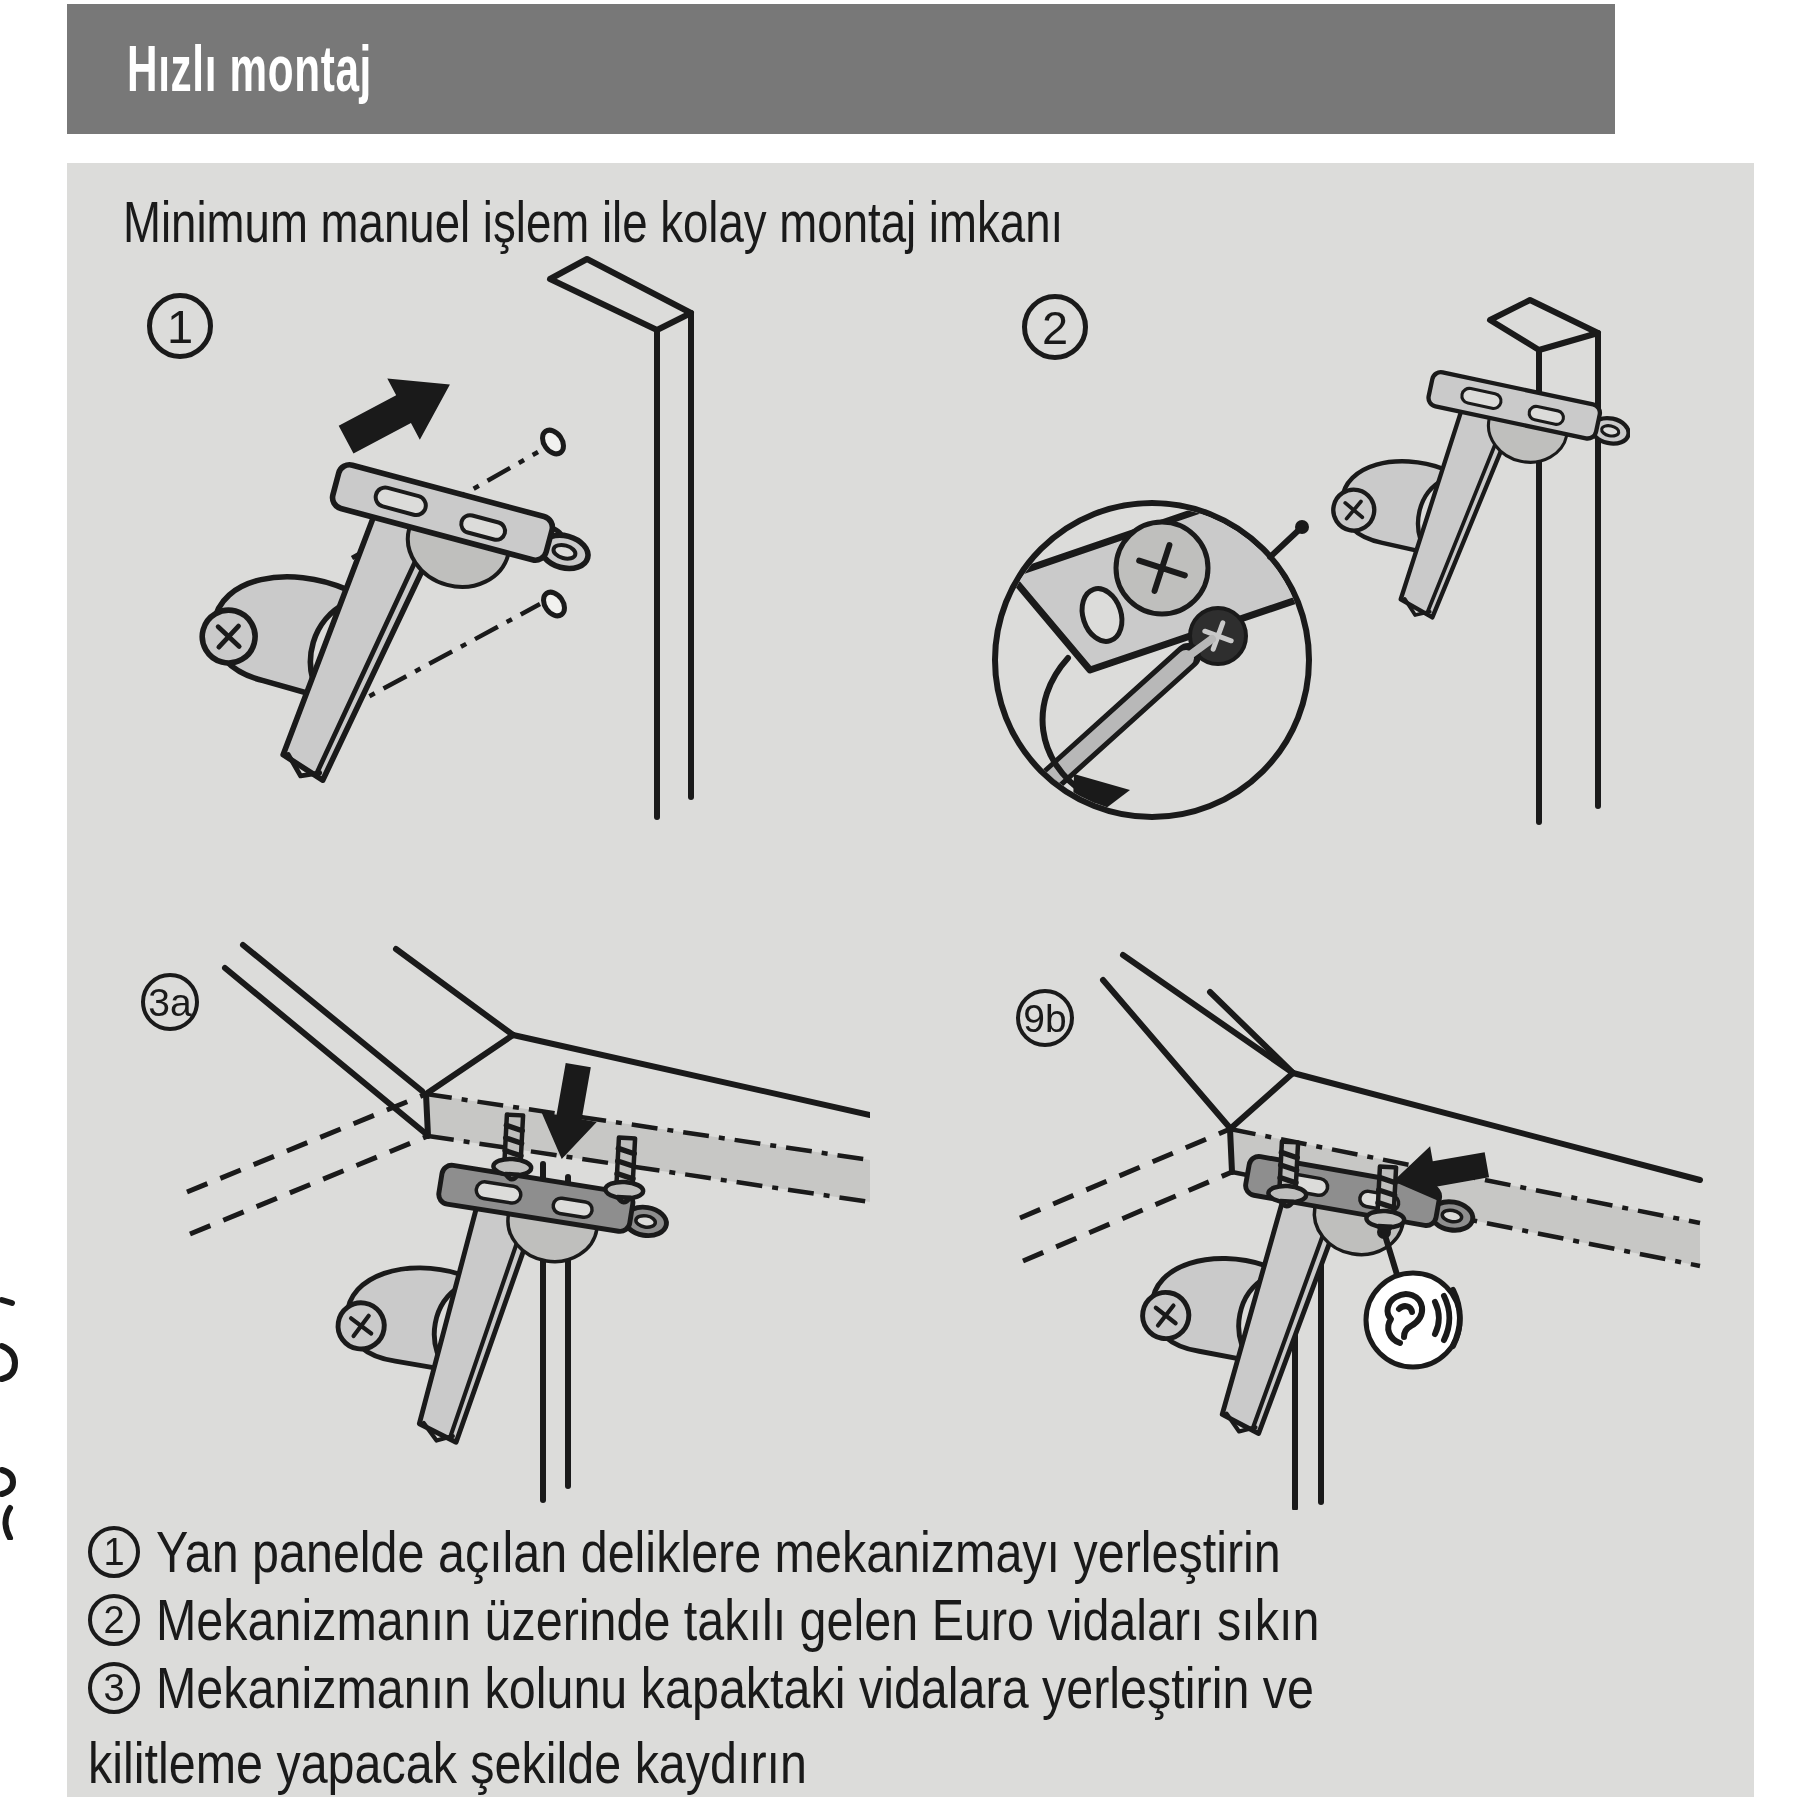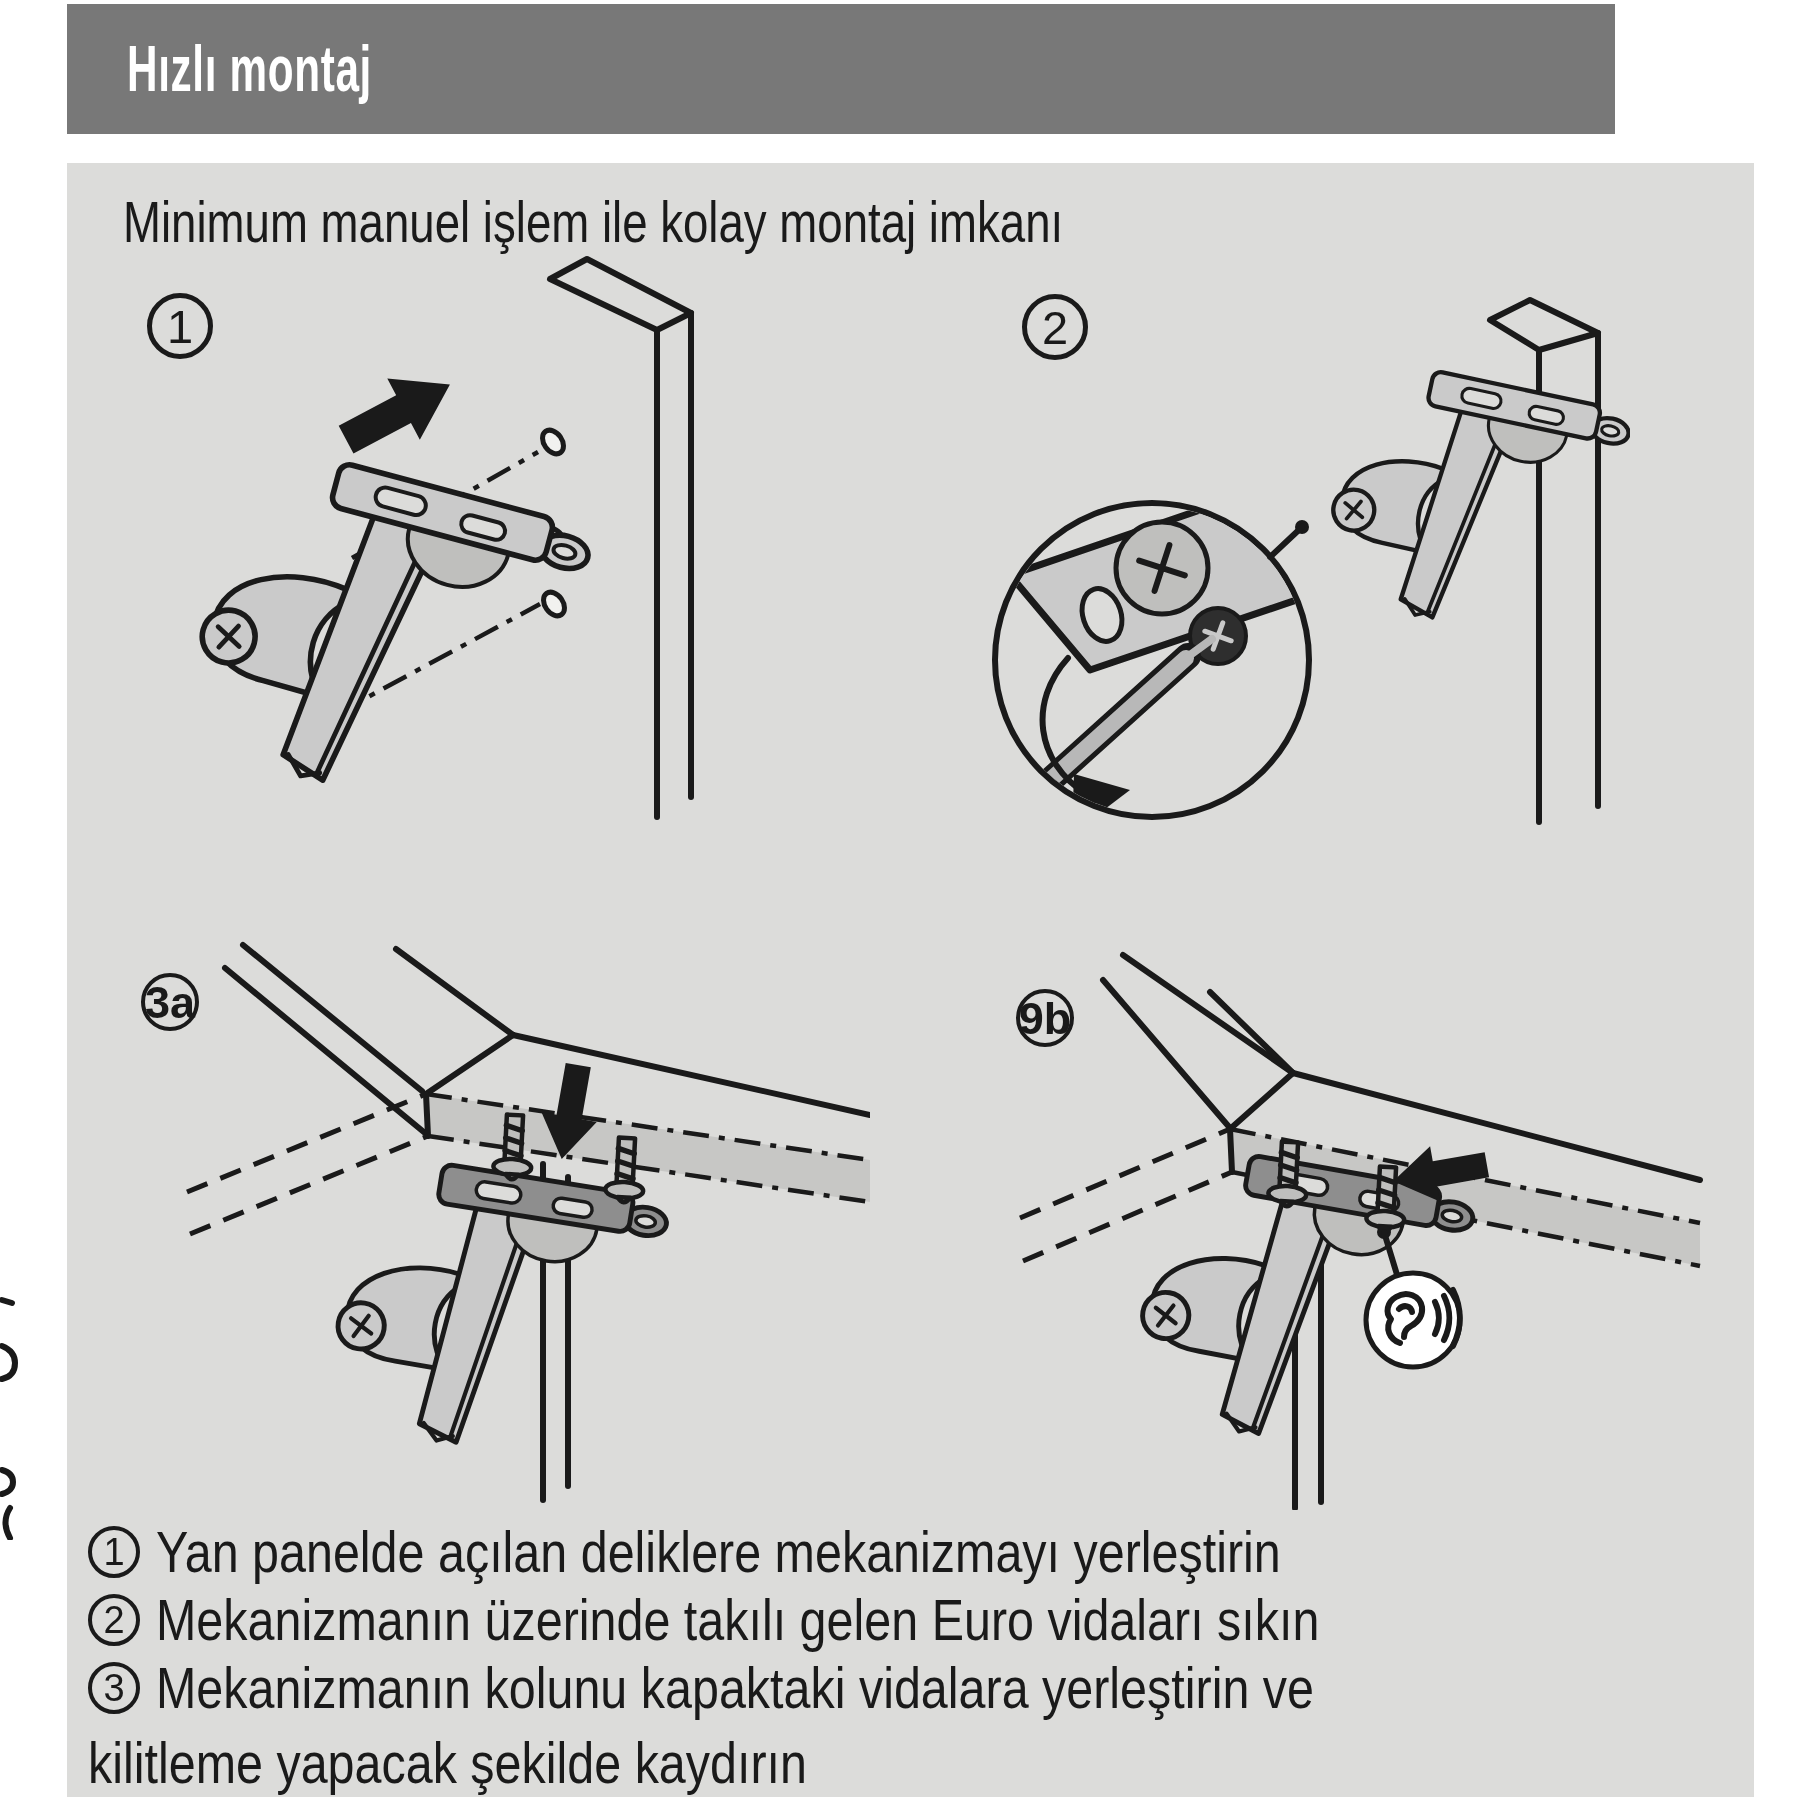--- a/index.html
+++ b/index.html
@@ -14,21 +14,21 @@
   .header{position:absolute;left:67px;top:4px;width:1548px;height:130px;
           background:var(--header-bg);display:flex;align-items:center;padding-left:60px;}
   .header-title{color:var(--header-text);font-size:64px;font-weight:bold;
           transform:scaleX(0.66);transform-origin:0 50%;white-space:nowrap;letter-spacing:1px;}
   .panel{position:absolute;left:67px;top:163px;width:1687px;height:1634px;background:var(--panel-bg);}
   .intro{position:absolute;left:123px;top:189px;font-size:57px;white-space:nowrap;
          transform:scaleX(0.80);transform-origin:0 0;letter-spacing:0;}
   .dlabel{position:absolute;border:5px solid var(--line);border-radius:50%;
           display:flex;align-items:center;justify-content:center;background:transparent;line-height:1;}
   .dlabel.big{width:66px;height:66px;font-size:47px;}
-  .dlabel.small{width:58px;height:58px;font-size:45px;font-weight:bold;border-width:4px;}
+  .dlabel.small{width:58px;height:58px;font-size:39px;font-weight:normal;border-width:4px;}
   .fig{position:absolute;}
   
   .ln{stroke:var(--line);fill:none;stroke-width:6;stroke-linecap:round;stroke-linejoin:round;}
   .face{fill:var(--panel-bg);stroke:var(--line);stroke-width:6;stroke-linejoin:round;}
   .dashdot{stroke:var(--line);stroke-width:4.5;fill:none;stroke-dasharray:26 10 6 10;}
   .dashed{stroke:var(--line);stroke-width:5;fill:none;stroke-dasharray:22 14;}
   .hole{fill:#f1f1ef;stroke:var(--line);stroke-width:5;}
   .metal{fill:var(--metal-light);stroke:var(--line);stroke-width:7;stroke-linejoin:round;}
   .metal2{fill:var(--metal-mid);stroke:var(--line);stroke-width:5;stroke-linejoin:round;}
   .plate{fill:currentColor;stroke:var(--line);stroke-width:7;stroke-linejoin:round;}

